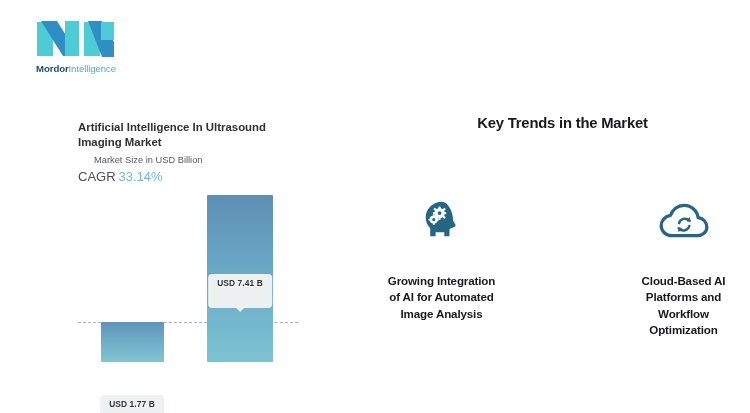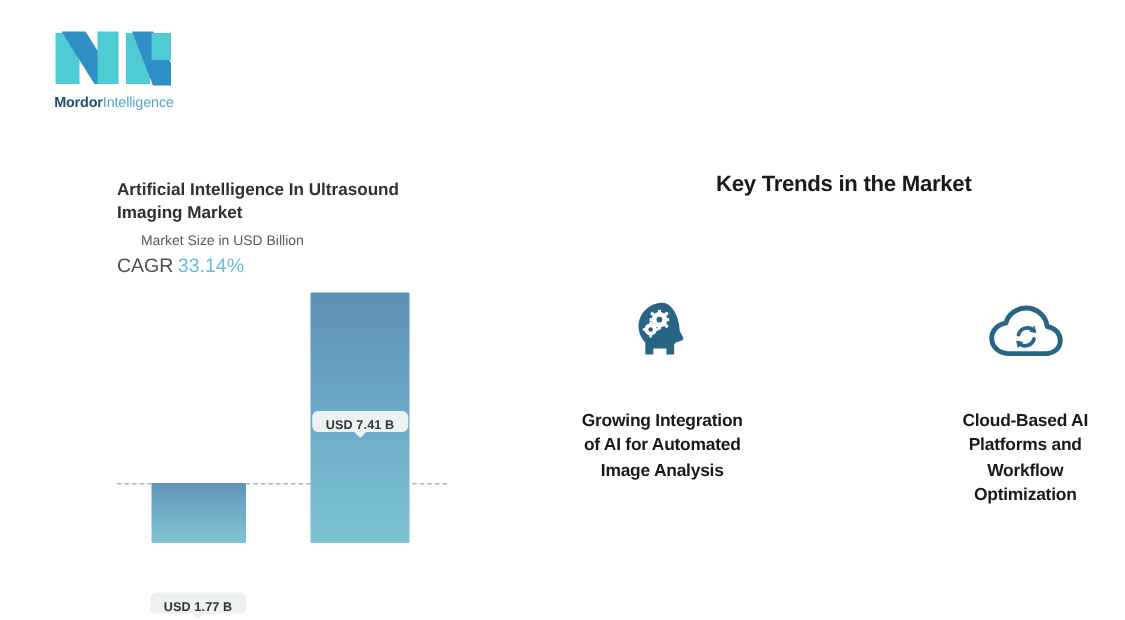--- a/index.html
+++ b/index.html
@@ -123,21 +123,21 @@
     height: 167px;
     background: linear-gradient(180deg, #5d8fb4 0%, #6aa8c6 45%, #7cc3d2 100%);
   }
   .bar-badge {
     position: absolute;
     background: #eef1f2;
     color: #2f3539;
     font-size: 8.4px;
     font-weight: bold;
     letter-spacing: 0.1px;
-    padding: 4px 9px 0 9px;
+    padding: 4px 9px 20px 9px;
     border-radius: 4px;
     white-space: nowrap;
     transform: translateX(-50%);
   }
   .bar-badge::after {
     content: "";
     position: absolute;
     left: 50%;
     bottom: -4px;
     margin-left: -4px;

